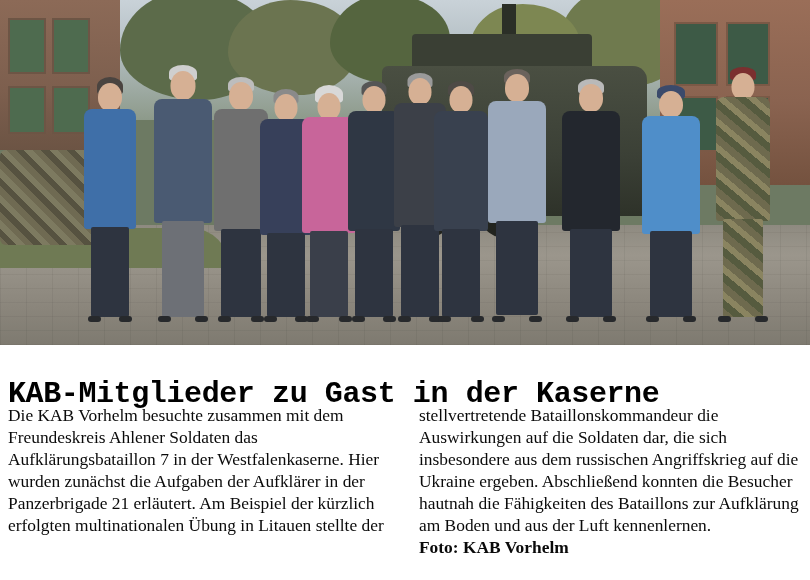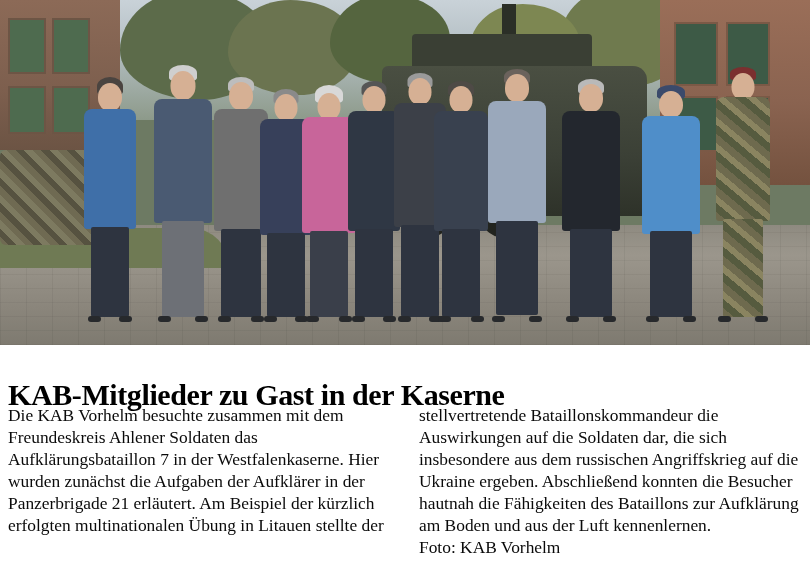--- a/index.html
+++ b/index.html
@@ -165,21 +165,21 @@
     background: #27292c;
     border-radius: 3px;
   }
 
   
   .headline {
     position: absolute;
     left: 8px;
     top: 358px;
     width: 794px;
-    font-family: Liberation Serif, serif;
+    font-family: Liberation Mono, monospace;
     font-weight: bold;
     font-size: 30px;
     letter-spacing: -0.4px;
     color: #000000;
     line-height: 1.1;
   }
 
   
   .columns {
     position: absolute;
@@ -194,20 +194,21 @@
     width: 385px;
     font-family: "Liberation Serif", serif;
     font-size: 17.4px;
     line-height: 1.265;
     color: #0a0a0a;
     text-align: left;
     hyphens: manual;
   }
   .credit {
     white-space: nowrap;
+    font-weight: bold;
   }
 </style>
 </head>
 <body>
 
 <div class="page">
 
   <div class="photo">
     <div class="photo-sky"></div>
 

